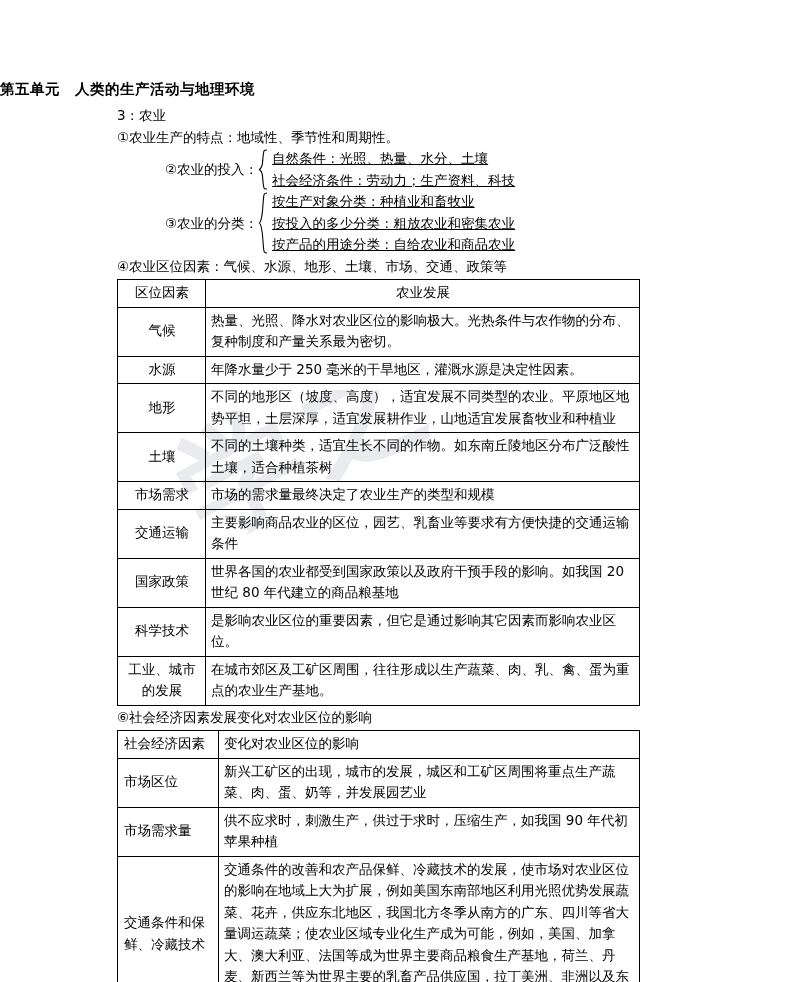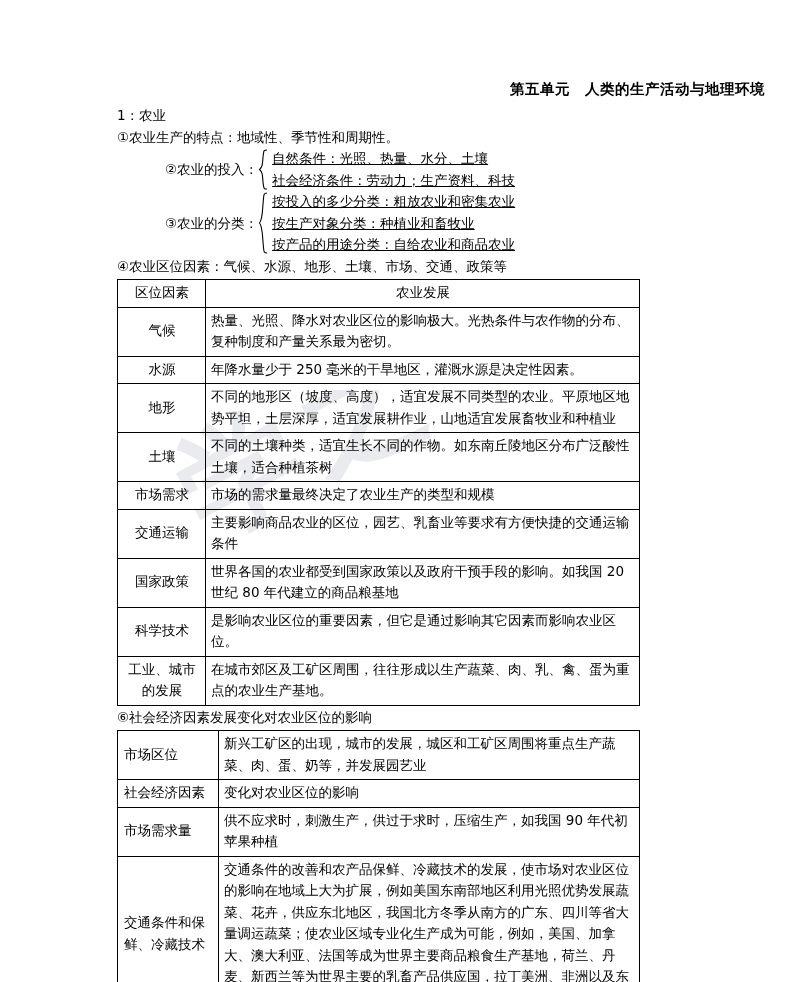--- a/index.html
+++ b/index.html
@@ -50,21 +50,21 @@
   }
 
   .content {
     position: absolute;
     left: 0; top: 0;
     width: 793px;
     z-index: 2;
   }
 
   .doc-title {
-    text-align: right;
+    text-align: left;
     font-size: 14.5px;
     font-weight: bold;
     letter-spacing: 0.5px;
     margin: 0;
     padding-top: 80px;
     padding-right: 28px;
     line-height: 18px;
   }
 
   .body-block {
@@ -157,21 +157,21 @@
   <div class="watermark">
     <span>学之导</span>
   </div>
 
   <div class="content">
 
     <div class="doc-title">第五单元　人类的生产活动与地理环境</div>
 
     <div class="body-block">
 
-      <div class="line">1：农业</div>
+      <div class="line">3：农业</div>
 
       <div class="line">①农业生产的特点：地域性、季节性和周期性。</div>
 
       <div class="brace-row">
         <div class="brace-label">②农业的投入：</div>
         <div class="brace-glyph">
           <svg width="11" height="43" viewBox="0 0 11 43" fill="none">
             <path d="M9 2 C5 2 6 3 5 9 C4.5 16 4.5 19 1.5 21.5 C4.5 24 4.5 27 5 34 C6 40 5 41 9 41" stroke="#000" stroke-width="1.1" fill="none"></path>
           </svg>
         </div>
@@ -182,22 +182,22 @@
       </div>
 
       <div class="brace-row">
         <div class="brace-label">③农业的分类：</div>
         <div class="brace-glyph">
           <svg width="11" height="64" viewBox="0 0 11 64" fill="none">
             <path d="M9 2 C5 2 6 4 5 13 C4.2 24 4.2 29 1.5 32 C4.2 35 4.2 40 5 51 C6 60 5 62 9 62" stroke="#000" stroke-width="1.1" fill="none"></path>
           </svg>
         </div>
         <div class="brace-items">
+          <div class="line">按生产对象分类：种植业和畜牧业</div>
           <div class="line">按投入的多少分类：粗放农业和密集农业</div>
-          <div class="line">按生产对象分类：种植业和畜牧业</div>
           <div class="line">按产品的用途分类：自给农业和商品农业</div>
         </div>
       </div>
 
       <div class="line">④农业区位因素：气候、水源、地形、土壤、市场、交通、政策等</div>
 
       <table class="doc-table" id="table-one">
         <colgroup>
             <col class="c1">
             <col class="c2">
@@ -248,28 +248,28 @@
 
       <div class="section-label">⑥社会经济因素发展变化对农业区位的影响</div>
 
       <table class="doc-table" id="table-two">
         <colgroup>
             <col class="c1">
             <col class="c2">
           </colgroup>
         <tbody>
           <tr>
+            <td class="factor-left">社会经济因素</td>
+            <td class="desc">变化对农业区位的影响</td>
+          </tr>
+          <tr>
             <td class="factor-left">市场区位</td>
             <td class="desc">新兴工矿区的出现，城市的发展，城区和工矿区周围将重点生产蔬菜、肉、蛋、奶等，并发展园艺业</td>
           </tr>
           <tr>
-            <td class="factor-left">社会经济因素</td>
-            <td class="desc">变化对农业区位的影响</td>
-          </tr>
-          <tr>
             <td class="factor-left">市场需求量</td>
             <td class="desc">供不应求时，刺激生产，供过于求时，压缩生产，如我国 90 年代初苹果种植</td>
           </tr>
           <tr>
             <td class="factor-left">交通条件和保鲜、冷藏技术</td>
             <td class="desc">交通条件的改善和农产品保鲜、冷藏技术的发展，使市场对农业区位的影响在地域上大为扩展，例如美国东南部地区利用光照优势发展蔬菜、花卉，供应东北地区，我国北方冬季从南方的广东、四川等省大量调运蔬菜；使农业区域专业化生产成为可能，例如，美国、加拿大、澳大利亚、法国等成为世界主要商品粮食生产基地，荷兰、丹麦、新西兰等为世界主要的乳畜产品供应国，拉丁美洲、非洲以及东南亚和南亚成为世界热带经济作物的生产基地</td>
           </tr>
         </tbody>
       </table>
 

